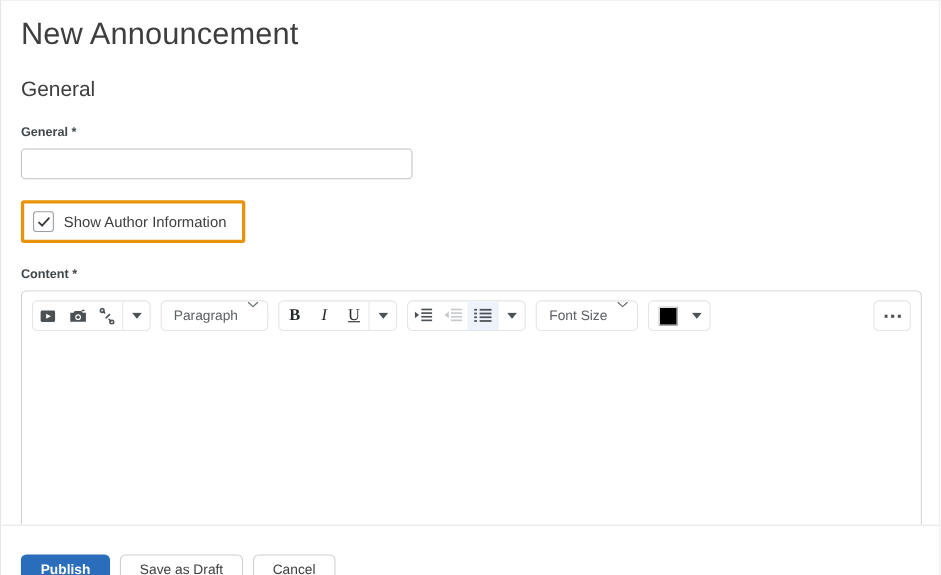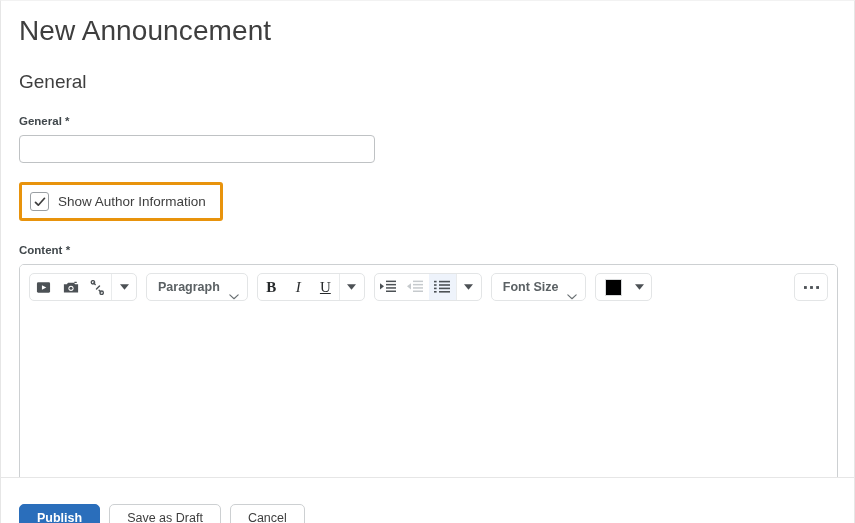--- a/index.html
+++ b/index.html
@@ -164,24 +164,23 @@
   }
   .tb-text {
     font-size: 12.5px;
     color: #5b6164;
     padding: 0 9px 0 11px;
     white-space: nowrap;
     line-height: 26px;
   }
   .tb-select {
     display: flex;
-    align-items: flex-end;
+    align-items: flex-start;
     height: 26px;
     padding-right: 8px;
-    font-weight: bold;
   }
   .swatch {
     width: 15px;
     height: 15px;
     background: #000000;
     border: 1px solid #d7d9da;
     margin: 0 5px 0 9px;
   }
   .tb-spacer { flex: 1 1 auto; }
 

